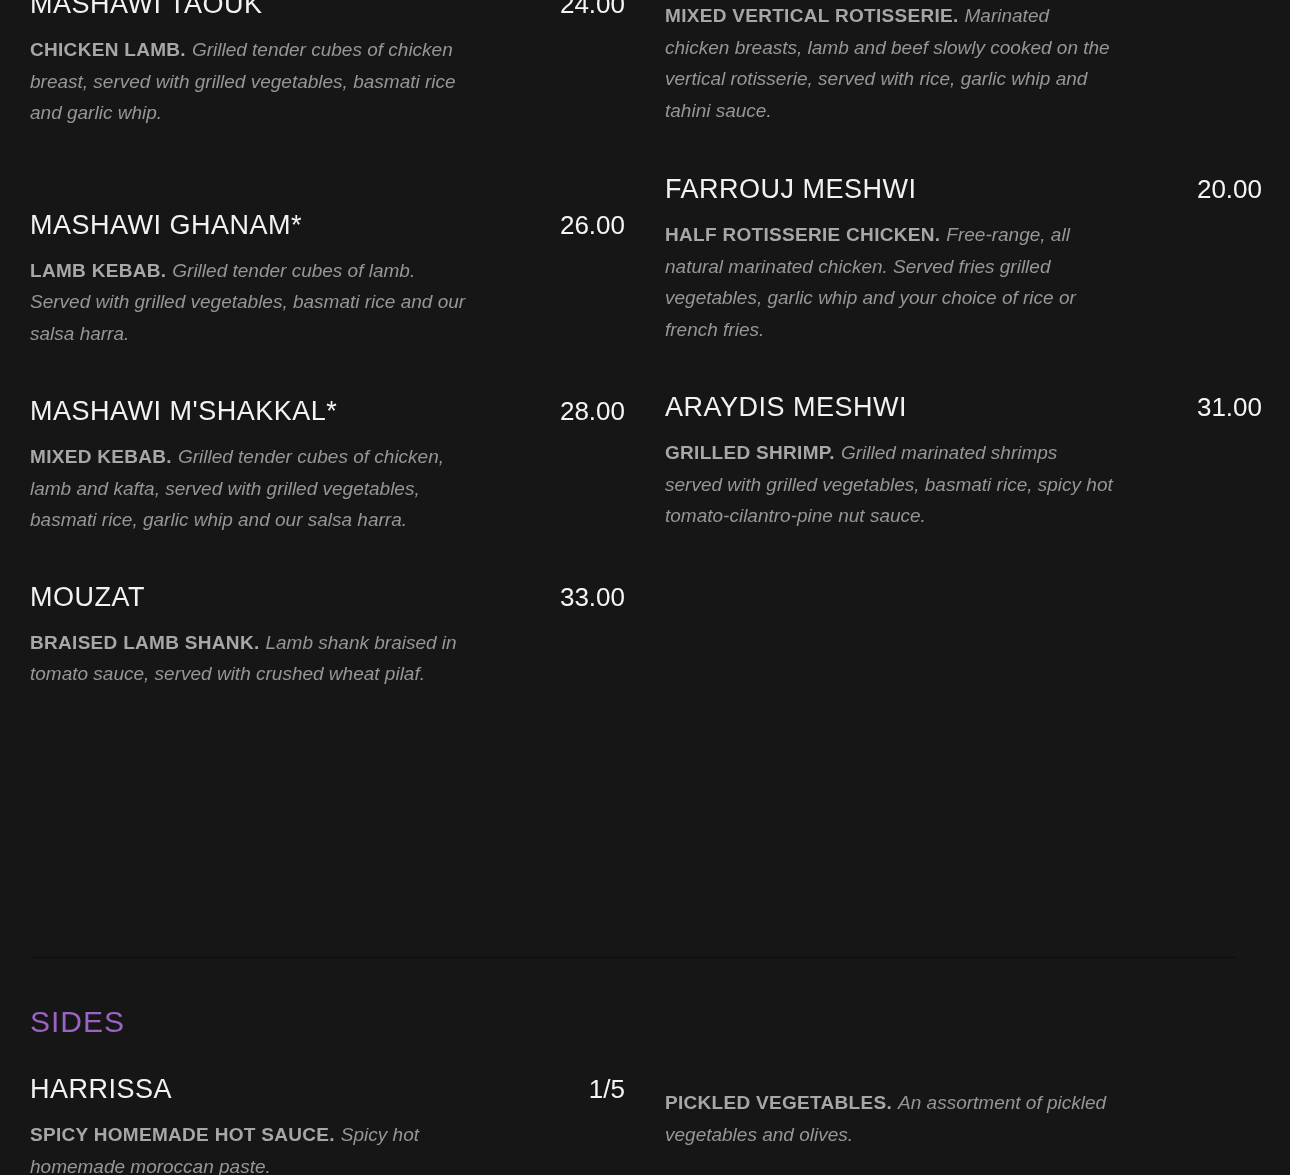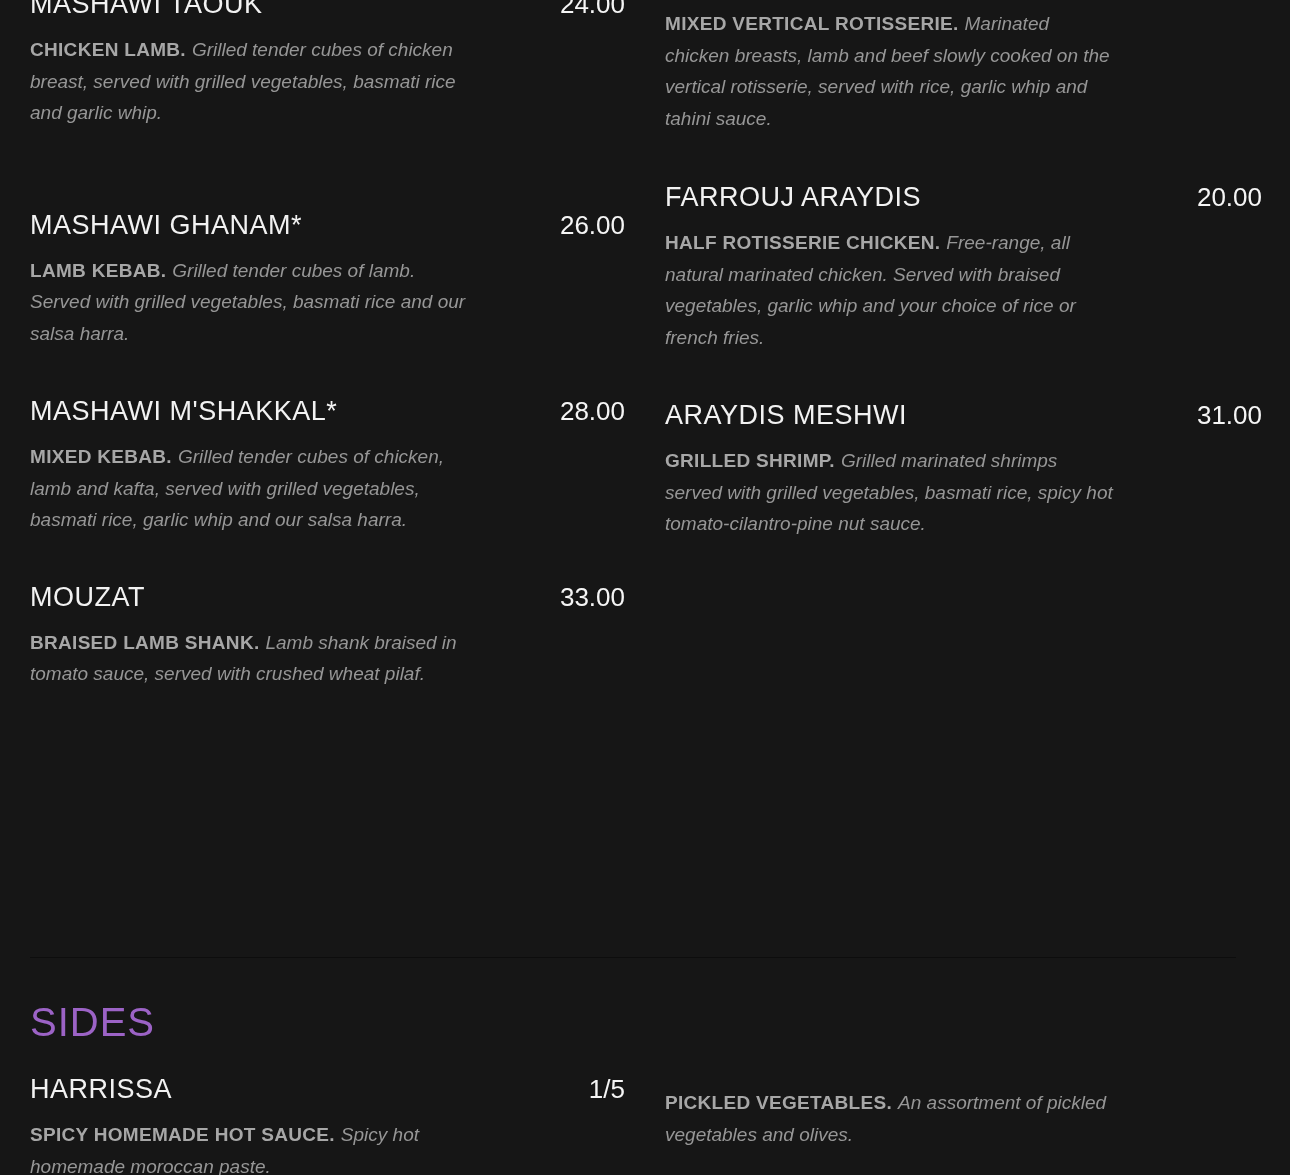--- a/index.html
+++ b/index.html
@@ -15,21 +15,21 @@
   .main-grid {
     position: absolute;
     left: 30px;
     top: 0;
     width: 1232px;
     display: grid;
     grid-template-columns: 595px 597px;
     column-gap: 40px;
   }
   .col-left  { margin-top: -12px; }
-  .col-right { margin-top: 8px; }
+  .col-right { }
 
   .head {
     display: flex;
     justify-content: space-between;
     align-items: baseline;
     line-height: 32px;
   }
   .item-name {
     font-size: 27px;
     font-weight: 300;
@@ -69,21 +69,21 @@
     right: 28px;
     top: 957px;
   }
   .divider {
     height: 1px;
     background: #2e2e2e;
     border-bottom: 1px solid #0d0d0d;
   }
   .section-heading {
     margin-top: 42px;
-    font-size: 40px;
+    font-size: 30px;
     font-weight: 400;
     letter-spacing: 1px;
     line-height: 44px;
     color: #9c63c6;
   }
   .sides-grid {
     display: grid;
     grid-template-columns: 595px 597px;
     column-gap: 40px;
     margin-top: 29px;
@@ -134,24 +134,24 @@
     </div>
 
     <div class="col-right">
 
       <div class="menu-item">
         <p class="desc" style="margin-top:0;"><strong class="label">MIXED VERTICAL ROTISSERIE.</strong><em>Marinated chicken breasts, lamb and beef slowly cooked on the vertical rotisserie, served with rice, garlic whip and tahini sauce.</em></p>
       </div>
 
       <div class="menu-item m47">
         <div class="head">
-          <span class="item-name">FARROUJ ARAYDIS</span>
+          <span class="item-name">FARROUJ MESHWI</span>
           <span class="item-price">20.00</span>
         </div>
-        <p class="desc"><strong class="label">HALF ROTISSERIE CHICKEN.</strong><em>Free-range, all natural marinated chicken. Served with braised vegetables, garlic whip and your choice of rice or french fries.</em></p>
+        <p class="desc"><strong class="label">HALF ROTISSERIE CHICKEN.</strong><em>Free-range, all natural marinated chicken. Served fries grilled vegetables, garlic whip and your choice of rice or french fries.</em></p>
       </div>
 
 
       <div class="menu-item m46">
         <div class="head">
           <span class="item-name">ARAYDIS MESHWI</span>
           <span class="item-price">31.00</span>
         </div>
         <p class="desc"><strong class="label">GRILLED SHRIMP.</strong><em>Grilled marinated shrimps served with grilled vegetables, basmati rice, spicy hot tomato-cilantro-pine nut sauce.</em></p>
       </div>

